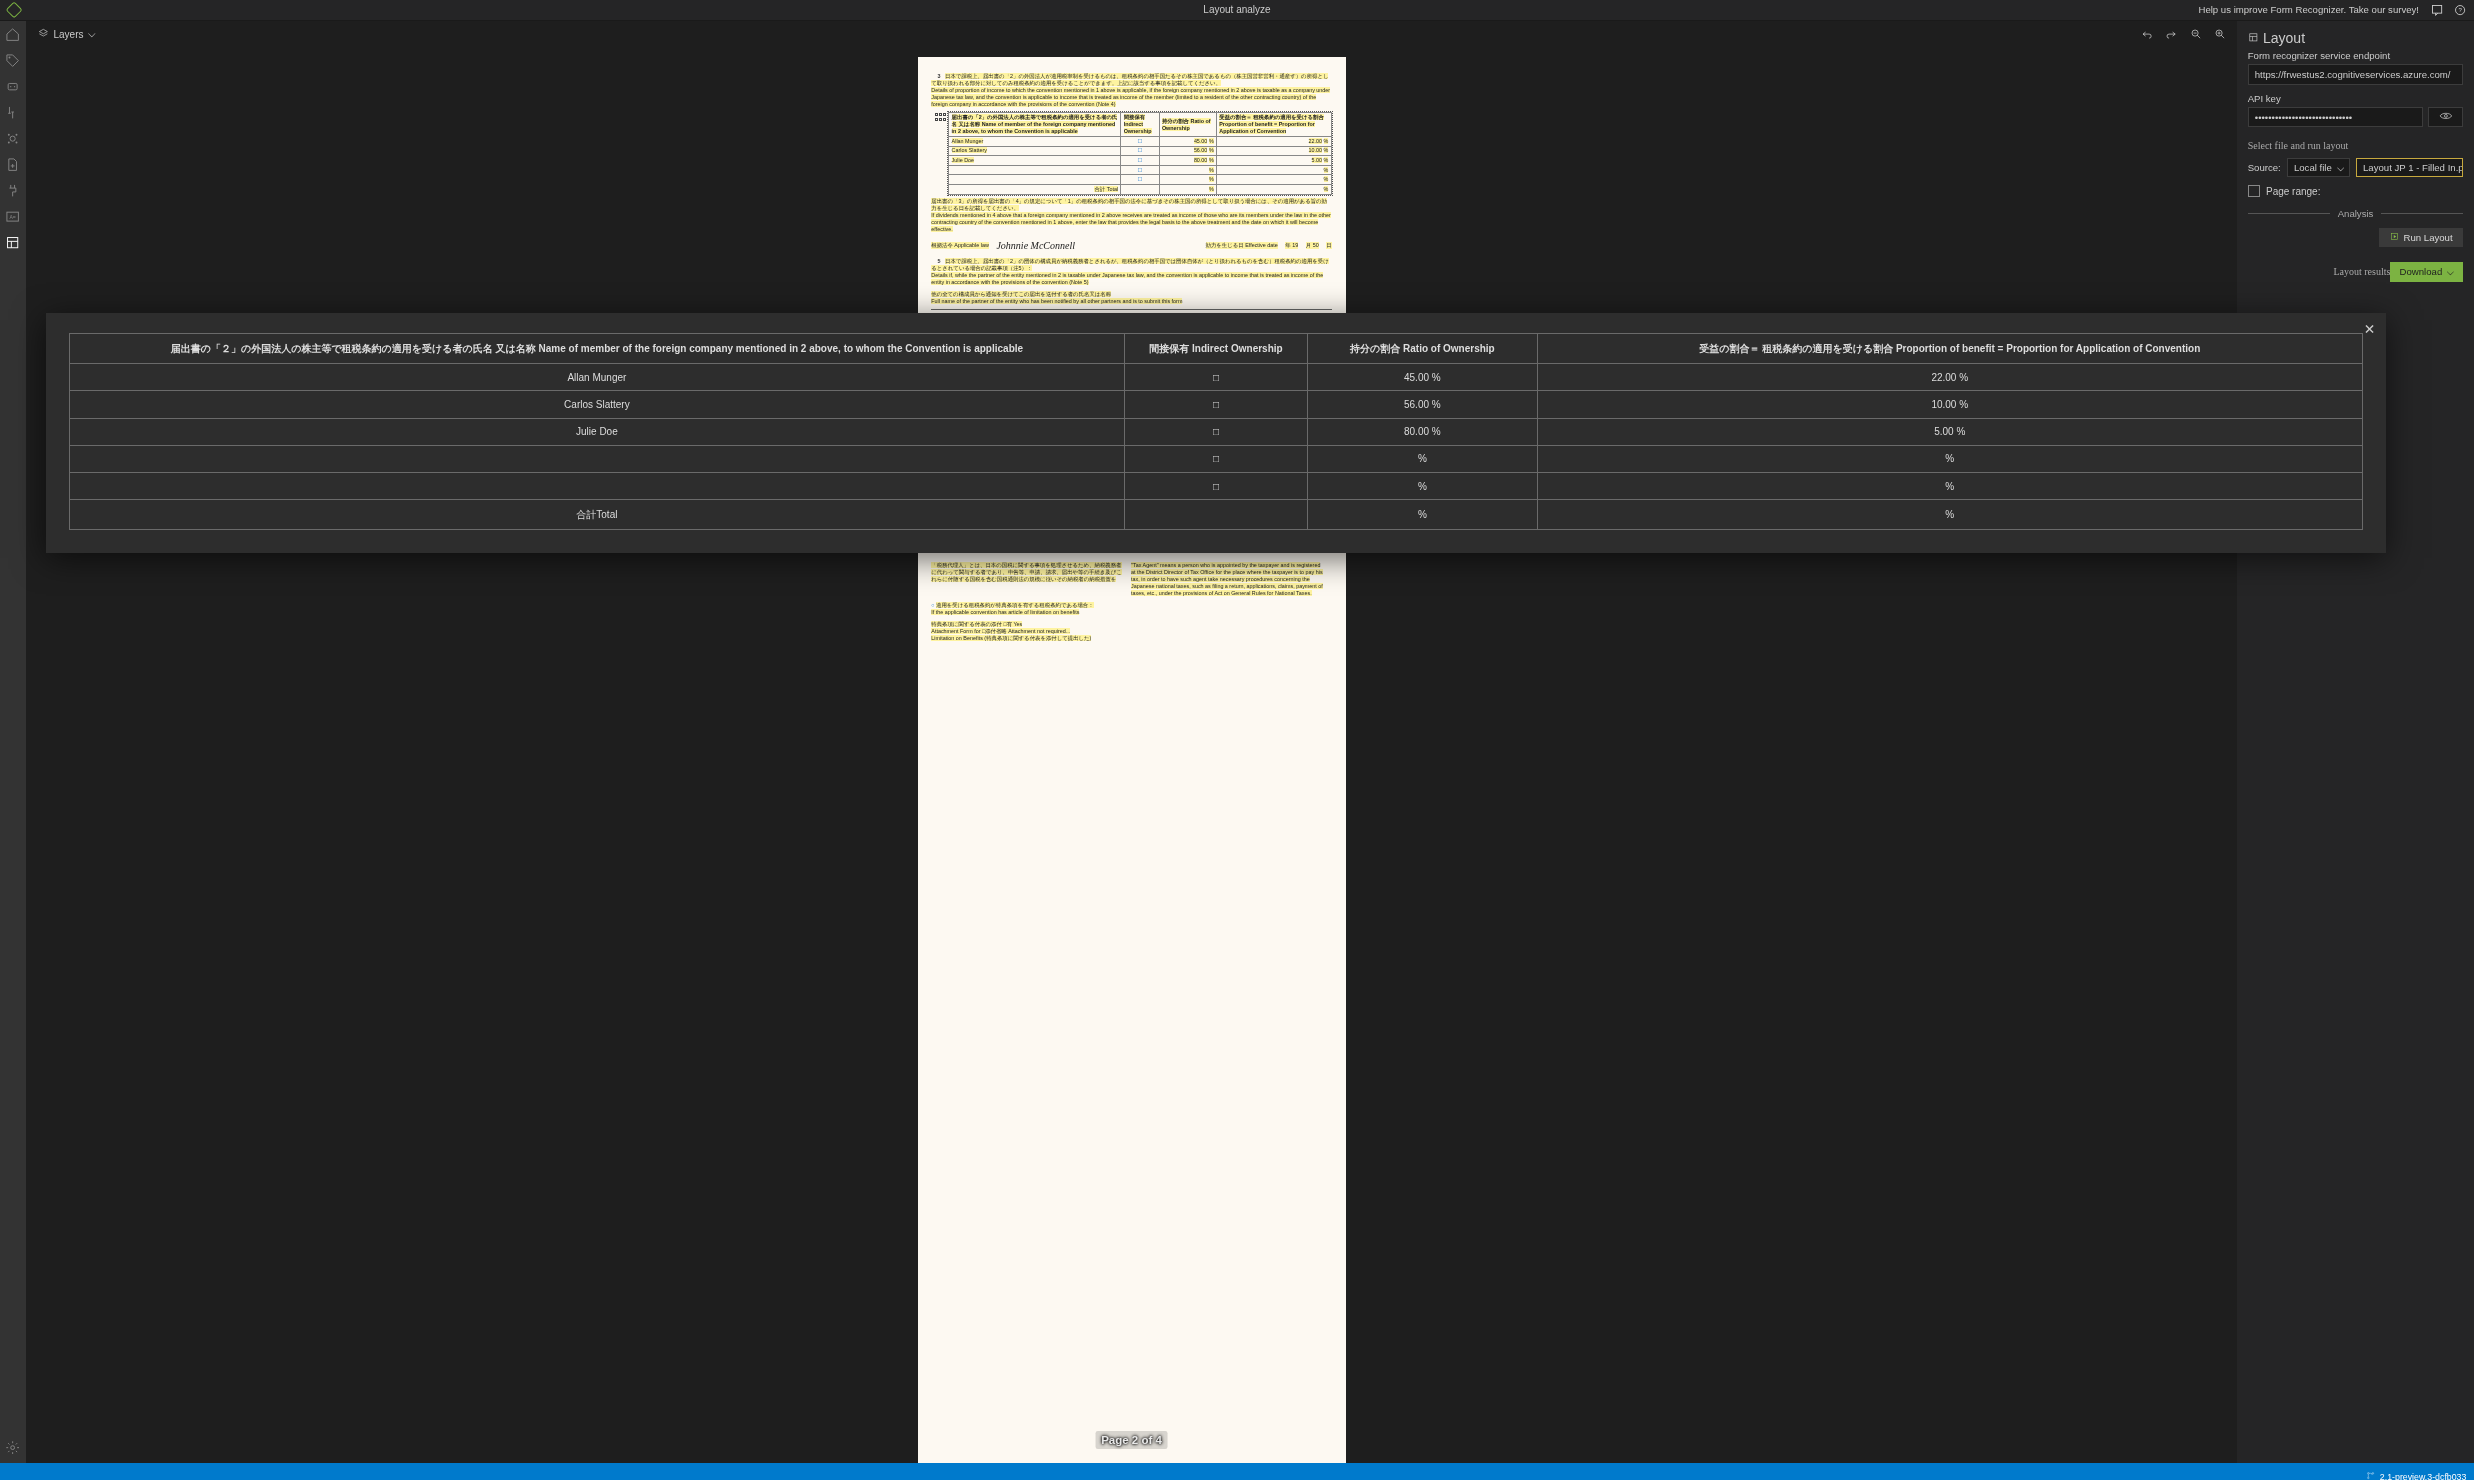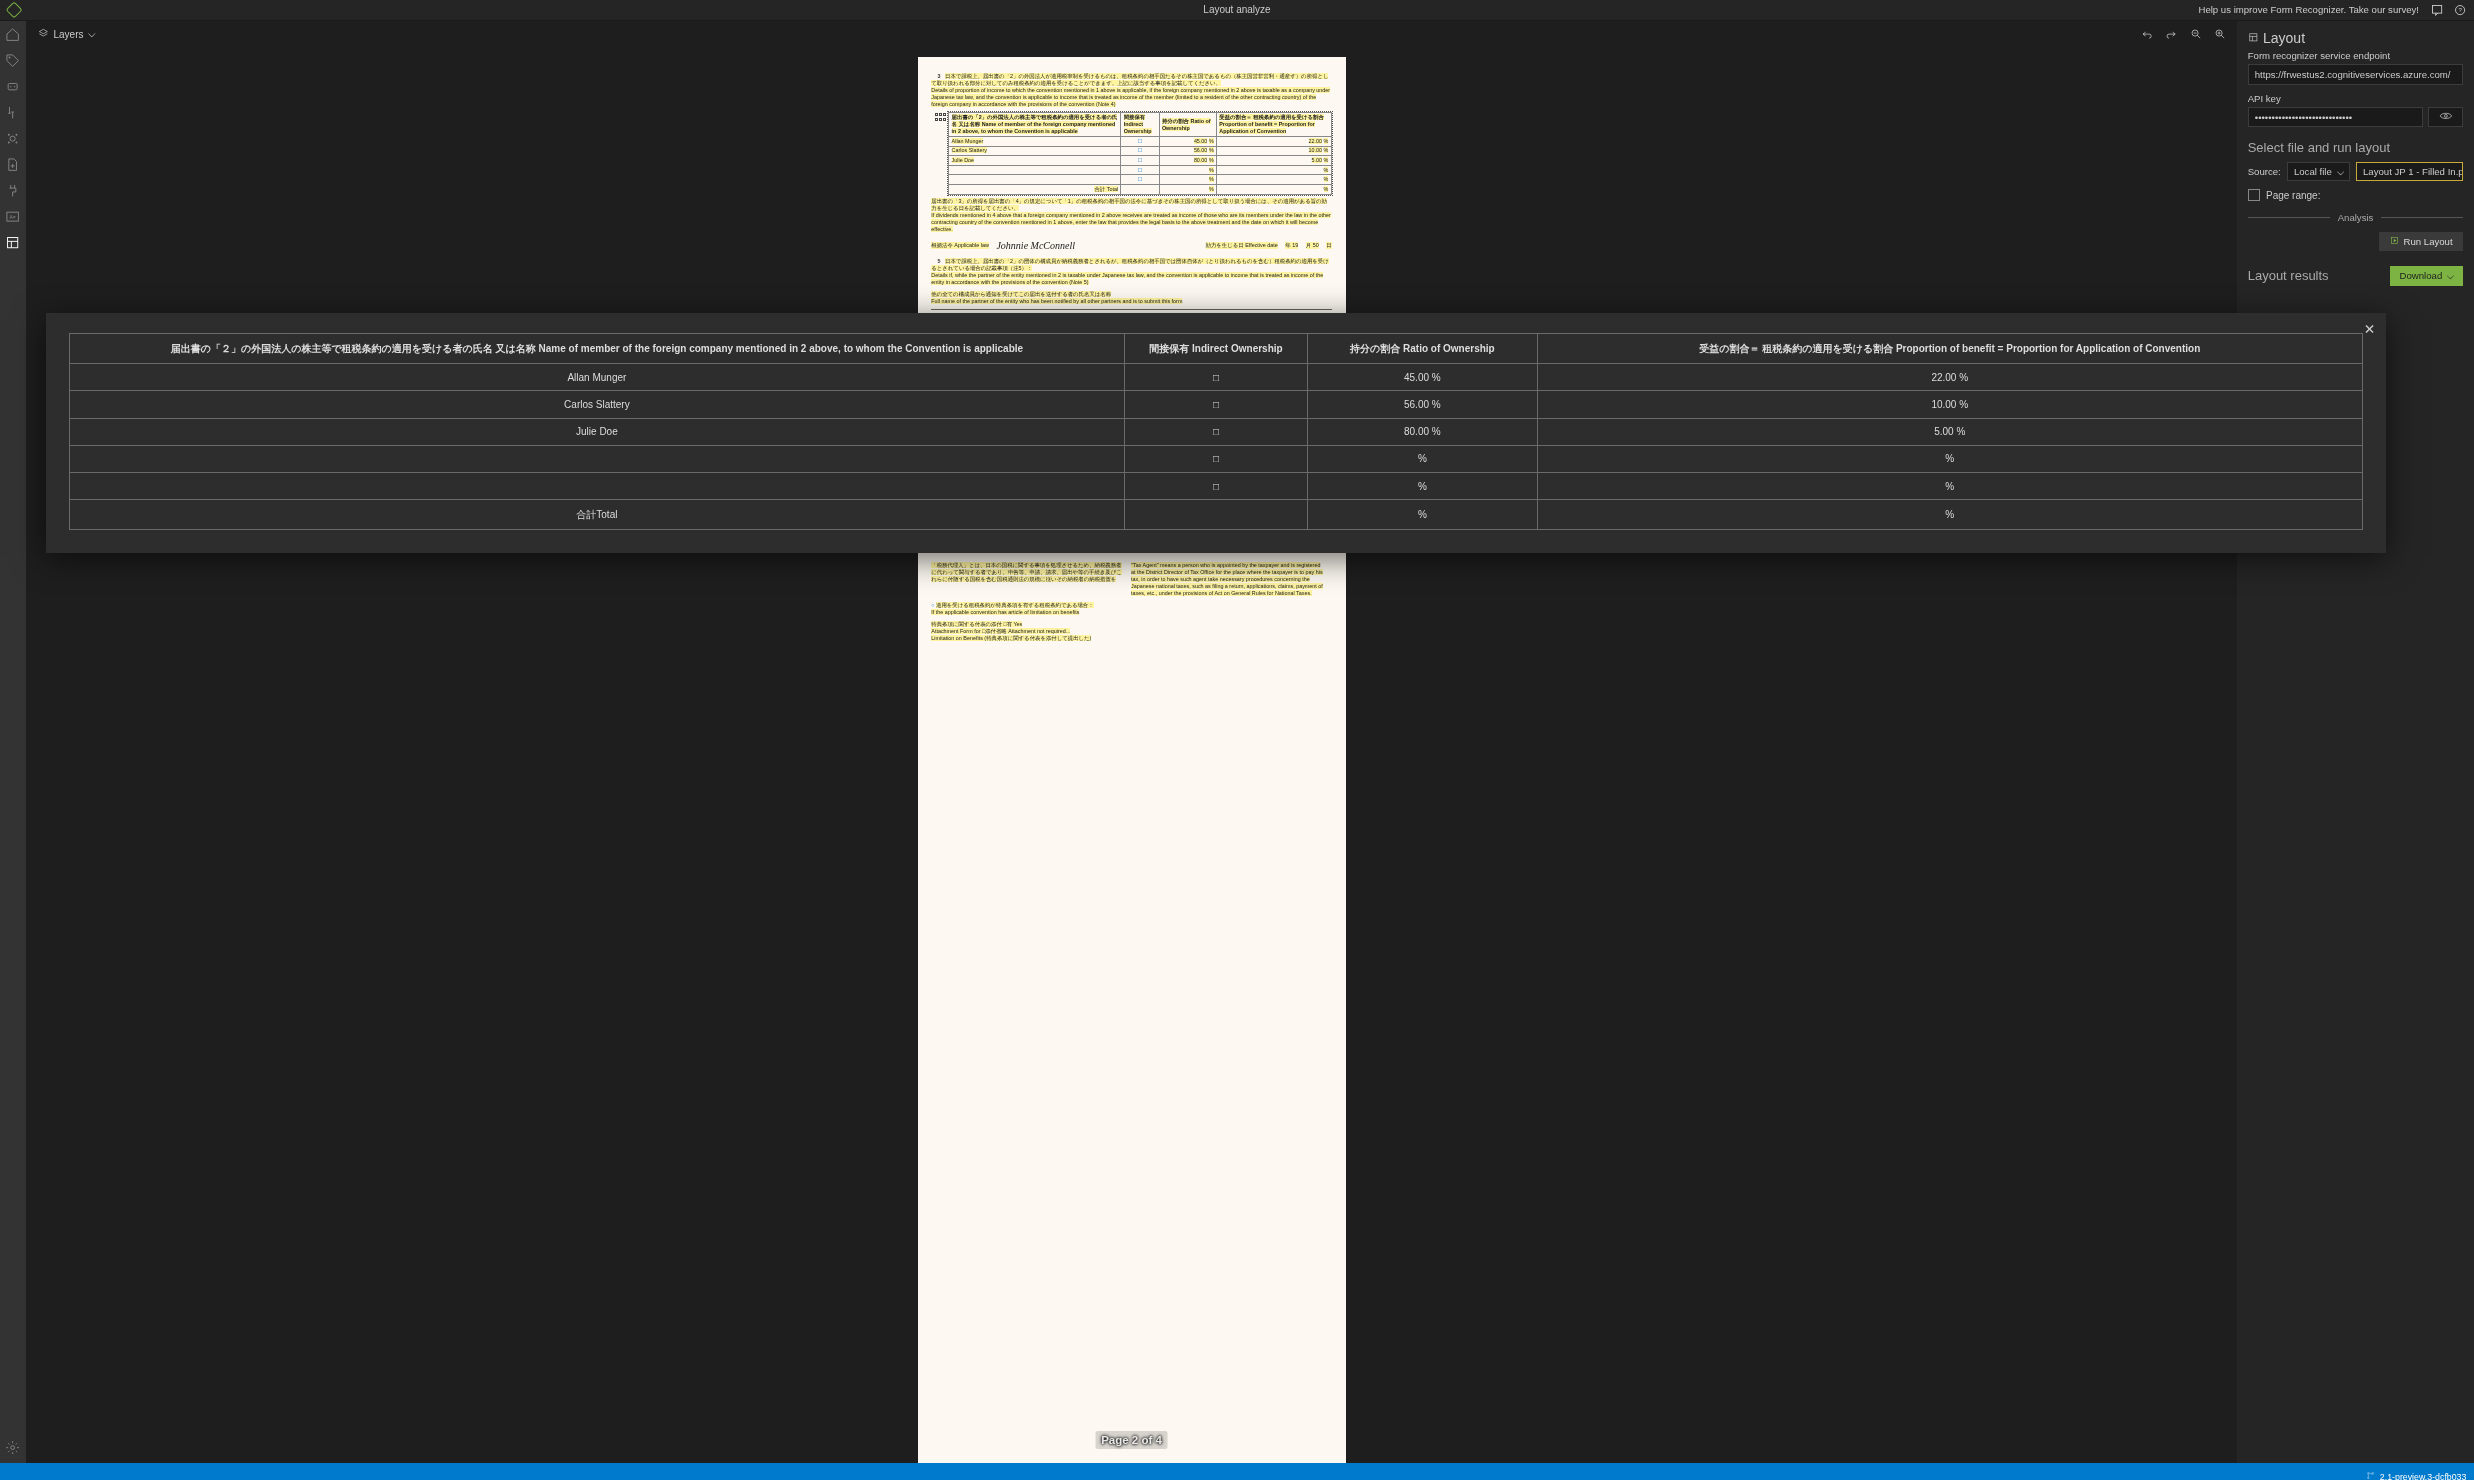--- a/index.html
+++ b/index.html
@@ -102,21 +102,21 @@
   border: 0.8px solid #3c3c3c;
   color: #ccc;
   padding: 3.8px 6.1px;
   font-size: 9.6px;
   margin-bottom: 7.6px;
 }
 .api-row { display:flex; gap:4.6px; margin-bottom: 12.2px; }
 .api-row .panel-input { margin-bottom:0; }
 .eye-btn { width: 44px; background:#1a1a1a; border:0.8px solid #3c3c3c; display:flex; align-items:center; justify-content:center; cursor:pointer; color:#ccc; }
 
-.h2 { font-size: 13px; color: #aaa; margin: 4.6px 0 7.6px; }
+.h2 { font-size: 10px; color: #aaa; margin: 4.6px 0 7.6px; font-family: Liberation Serif, serif; }
 .source-row { display:flex; align-items:center; gap:6.1px; margin-bottom: 7.6px; }
 .source-label { font-size: 9.6px; color:#ccc; }
 .dropdown { background:#1a1a1a; border:0.8px solid #3c3c3c; color:#ccc; padding: 3.1px 17px 3.1px 6.1px; font-size:9.6px; position:relative; cursor:pointer; }
 .dropdown::after { content:"⌵"; position:absolute; right:4.6px; }
 .file-name { background:#1a1a1a; border:0.8px solid #c7a93e; color:#ccc; padding: 3.1px 6.1px; font-size:9.6px; flex:1; white-space:nowrap; overflow:hidden; }
 .checkbox-row { display:flex; align-items:center; gap:6.1px; margin-bottom: 10.7px; }
 .checkbox { width: 12.2px; height: 12.2px; border: 0.8px solid #888; }
 
 .divider-row { display:flex; align-items:center; gap:7.6px; margin: 4.6px 0 9.2px; }
 .divider-line { flex:1; height:0.8px; background:#555; }
@@ -127,21 +127,21 @@
   background: #3a3a3a;
   color: #d9d9d9;
   border: none;
   padding: 3.8px 10.7px;
   font-size: 9.6px;
   cursor: pointer;
   display:flex; align-items:flex-start; gap:4.6px;
 }
 .clear { clear:both; }
 
-.results-row { display:flex; justify-content: space-between; align-items:center; margin-top: 15.3px; }
+.results-row { display:flex; justify-content: flex-end; align-items:center; margin-top: 15.3px; }
 .download-btn {
   background: #7cb342;
   color: #1e1e1e;
   border:none;
   padding: 3.8px 9.2px;
   font-size: 9.6px;
   cursor:pointer;
   display:flex; align-items:center; gap:4.6px;
 }
 

